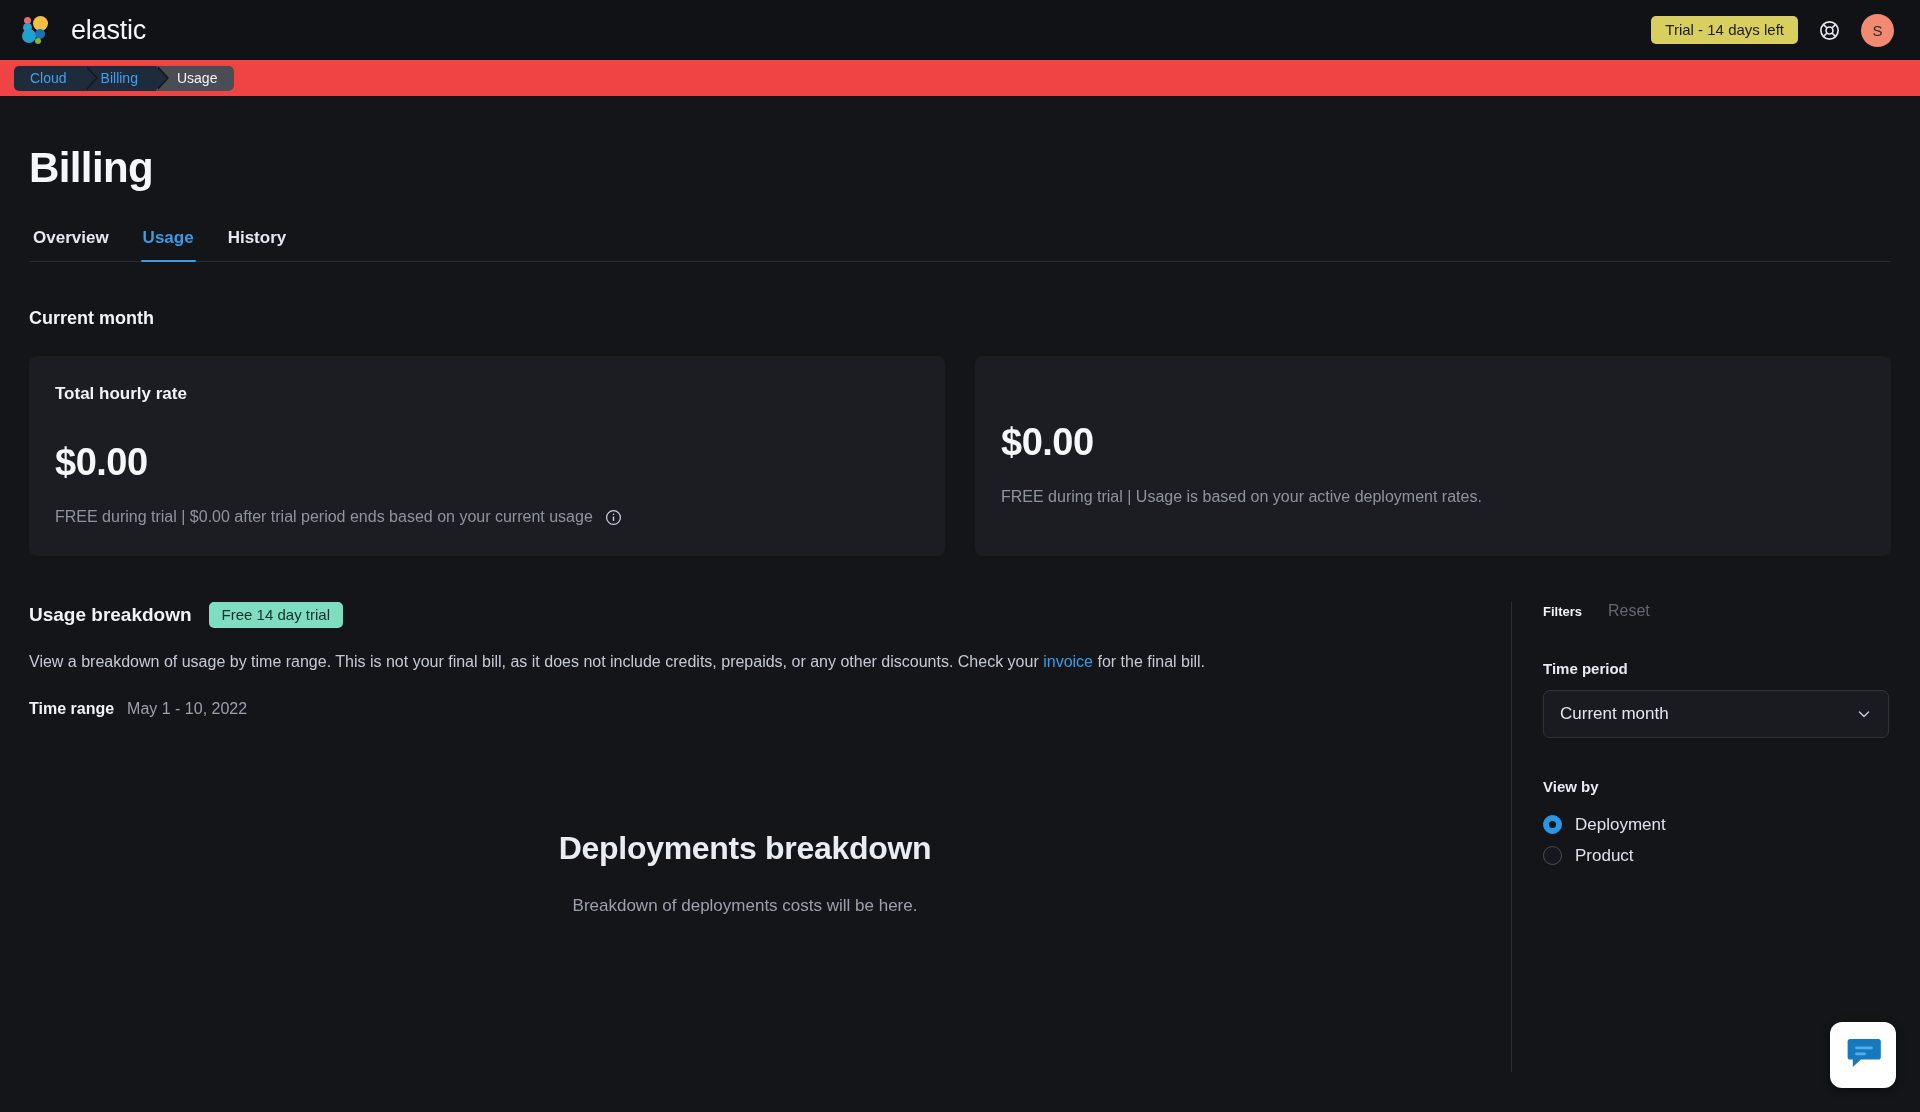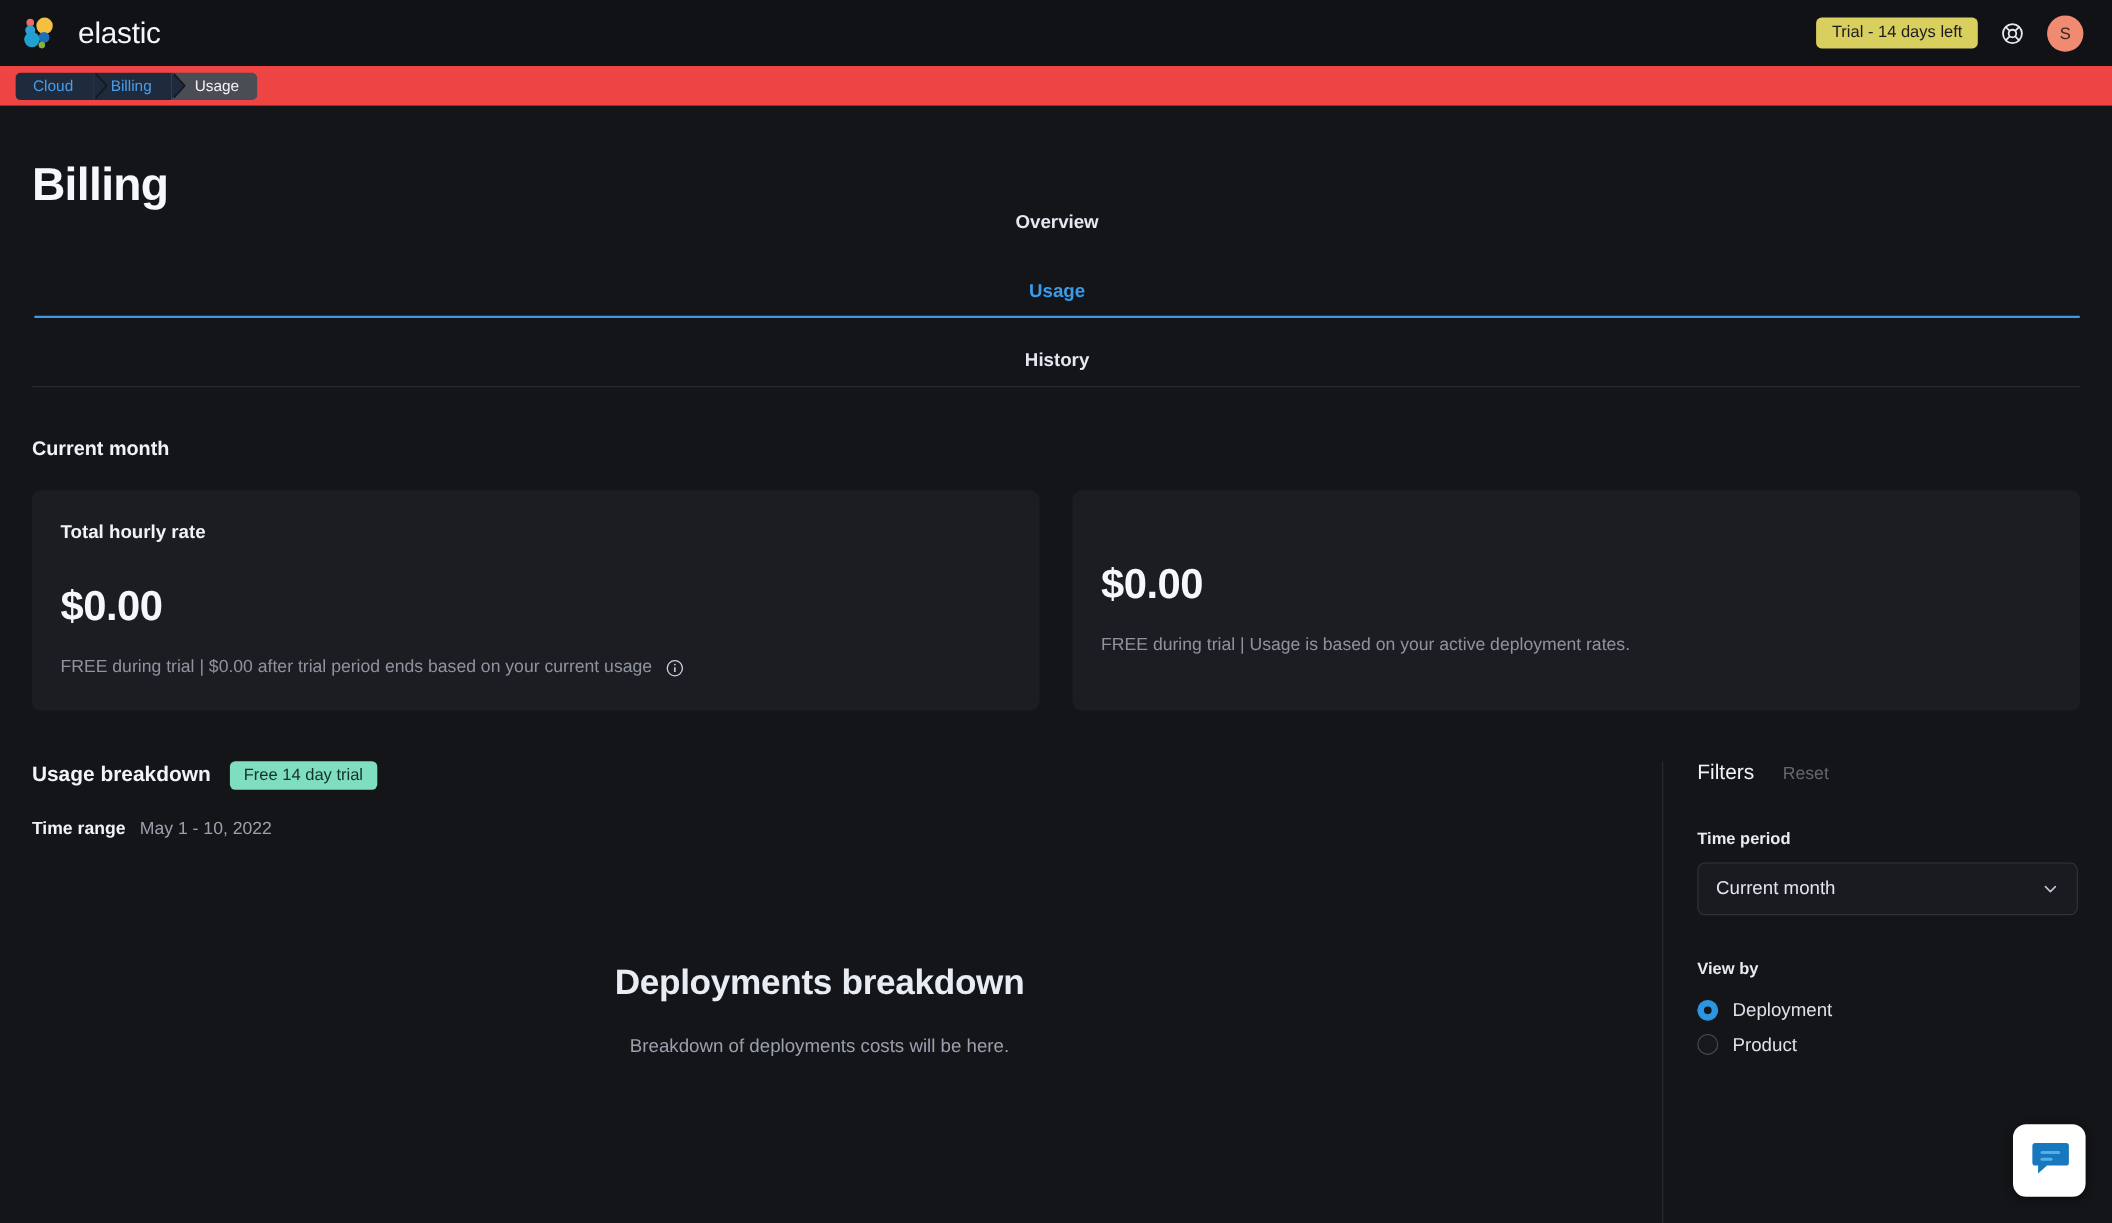--- a/index.html
+++ b/index.html
@@ -143,23 +143,23 @@
     font-size: 42px;
     font-weight: 700;
     color: #F5F7FA;
     letter-spacing: -0.6px;
     margin-top: 48px;
   }
 
   .tabs {
     display: flex;
     gap: 30px;
+    margin-top: 36px;
     border-bottom: 1px solid #2A2C33;
     padding-left: 2px;
-    flex-direction: column;
   }
   .tab {
     font-size: 17px;
     font-weight: 700;
     color: #E4E8F1;
     padding: 0 2px 13px;
     cursor: pointer;
     position: relative;
     background: none;
     border: none;
@@ -292,22 +292,22 @@
     border-left: 1px solid #2B2D34;
     padding: 0 0 0 31px;
     min-height: 470px;
   }
   .filters-head {
     display: flex;
     align-items: baseline;
     gap: 26px;
   }
   .filters-title {
-    font-size: 19px;
-    font-weight: 400;
+    font-size: 13px;
+    font-weight: 700;
     color: #F0F3F8;
   }
   .reset-link {
     font-size: 16px;
     color: #63686F;
     cursor: pointer;
   }
   .field-label {
     font-size: 15px;
     font-weight: 700;
@@ -457,20 +457,23 @@
     </div>
 
     <div class="breakdown-wrap">
 
       <div class="breakdown-main">
         <div class="bd-head">
           <span class="bd-title">Usage breakdown</span>
           <span class="trial-pill">Free 14 day trial</span>
         </div>
 
+        <p class="bd-desc">
+          <span>View a breakdown of usage by time range. This is not your final bill, as it does not include credits, prepaids, or any other discounts. Check your </span><a href="#">invoice</a><span> for the final bill.</span>
+        </p>
 
         <div class="time-range">
           <span class="tr-label">Time range</span>
           <span class="tr-value">May 1 - 10, 2022</span>
         </div>
 
         <div class="empty-state">
           <div class="es-title">Deployments breakdown</div>
           <div class="es-sub">Breakdown of deployments costs will be here.</div>
         </div>

